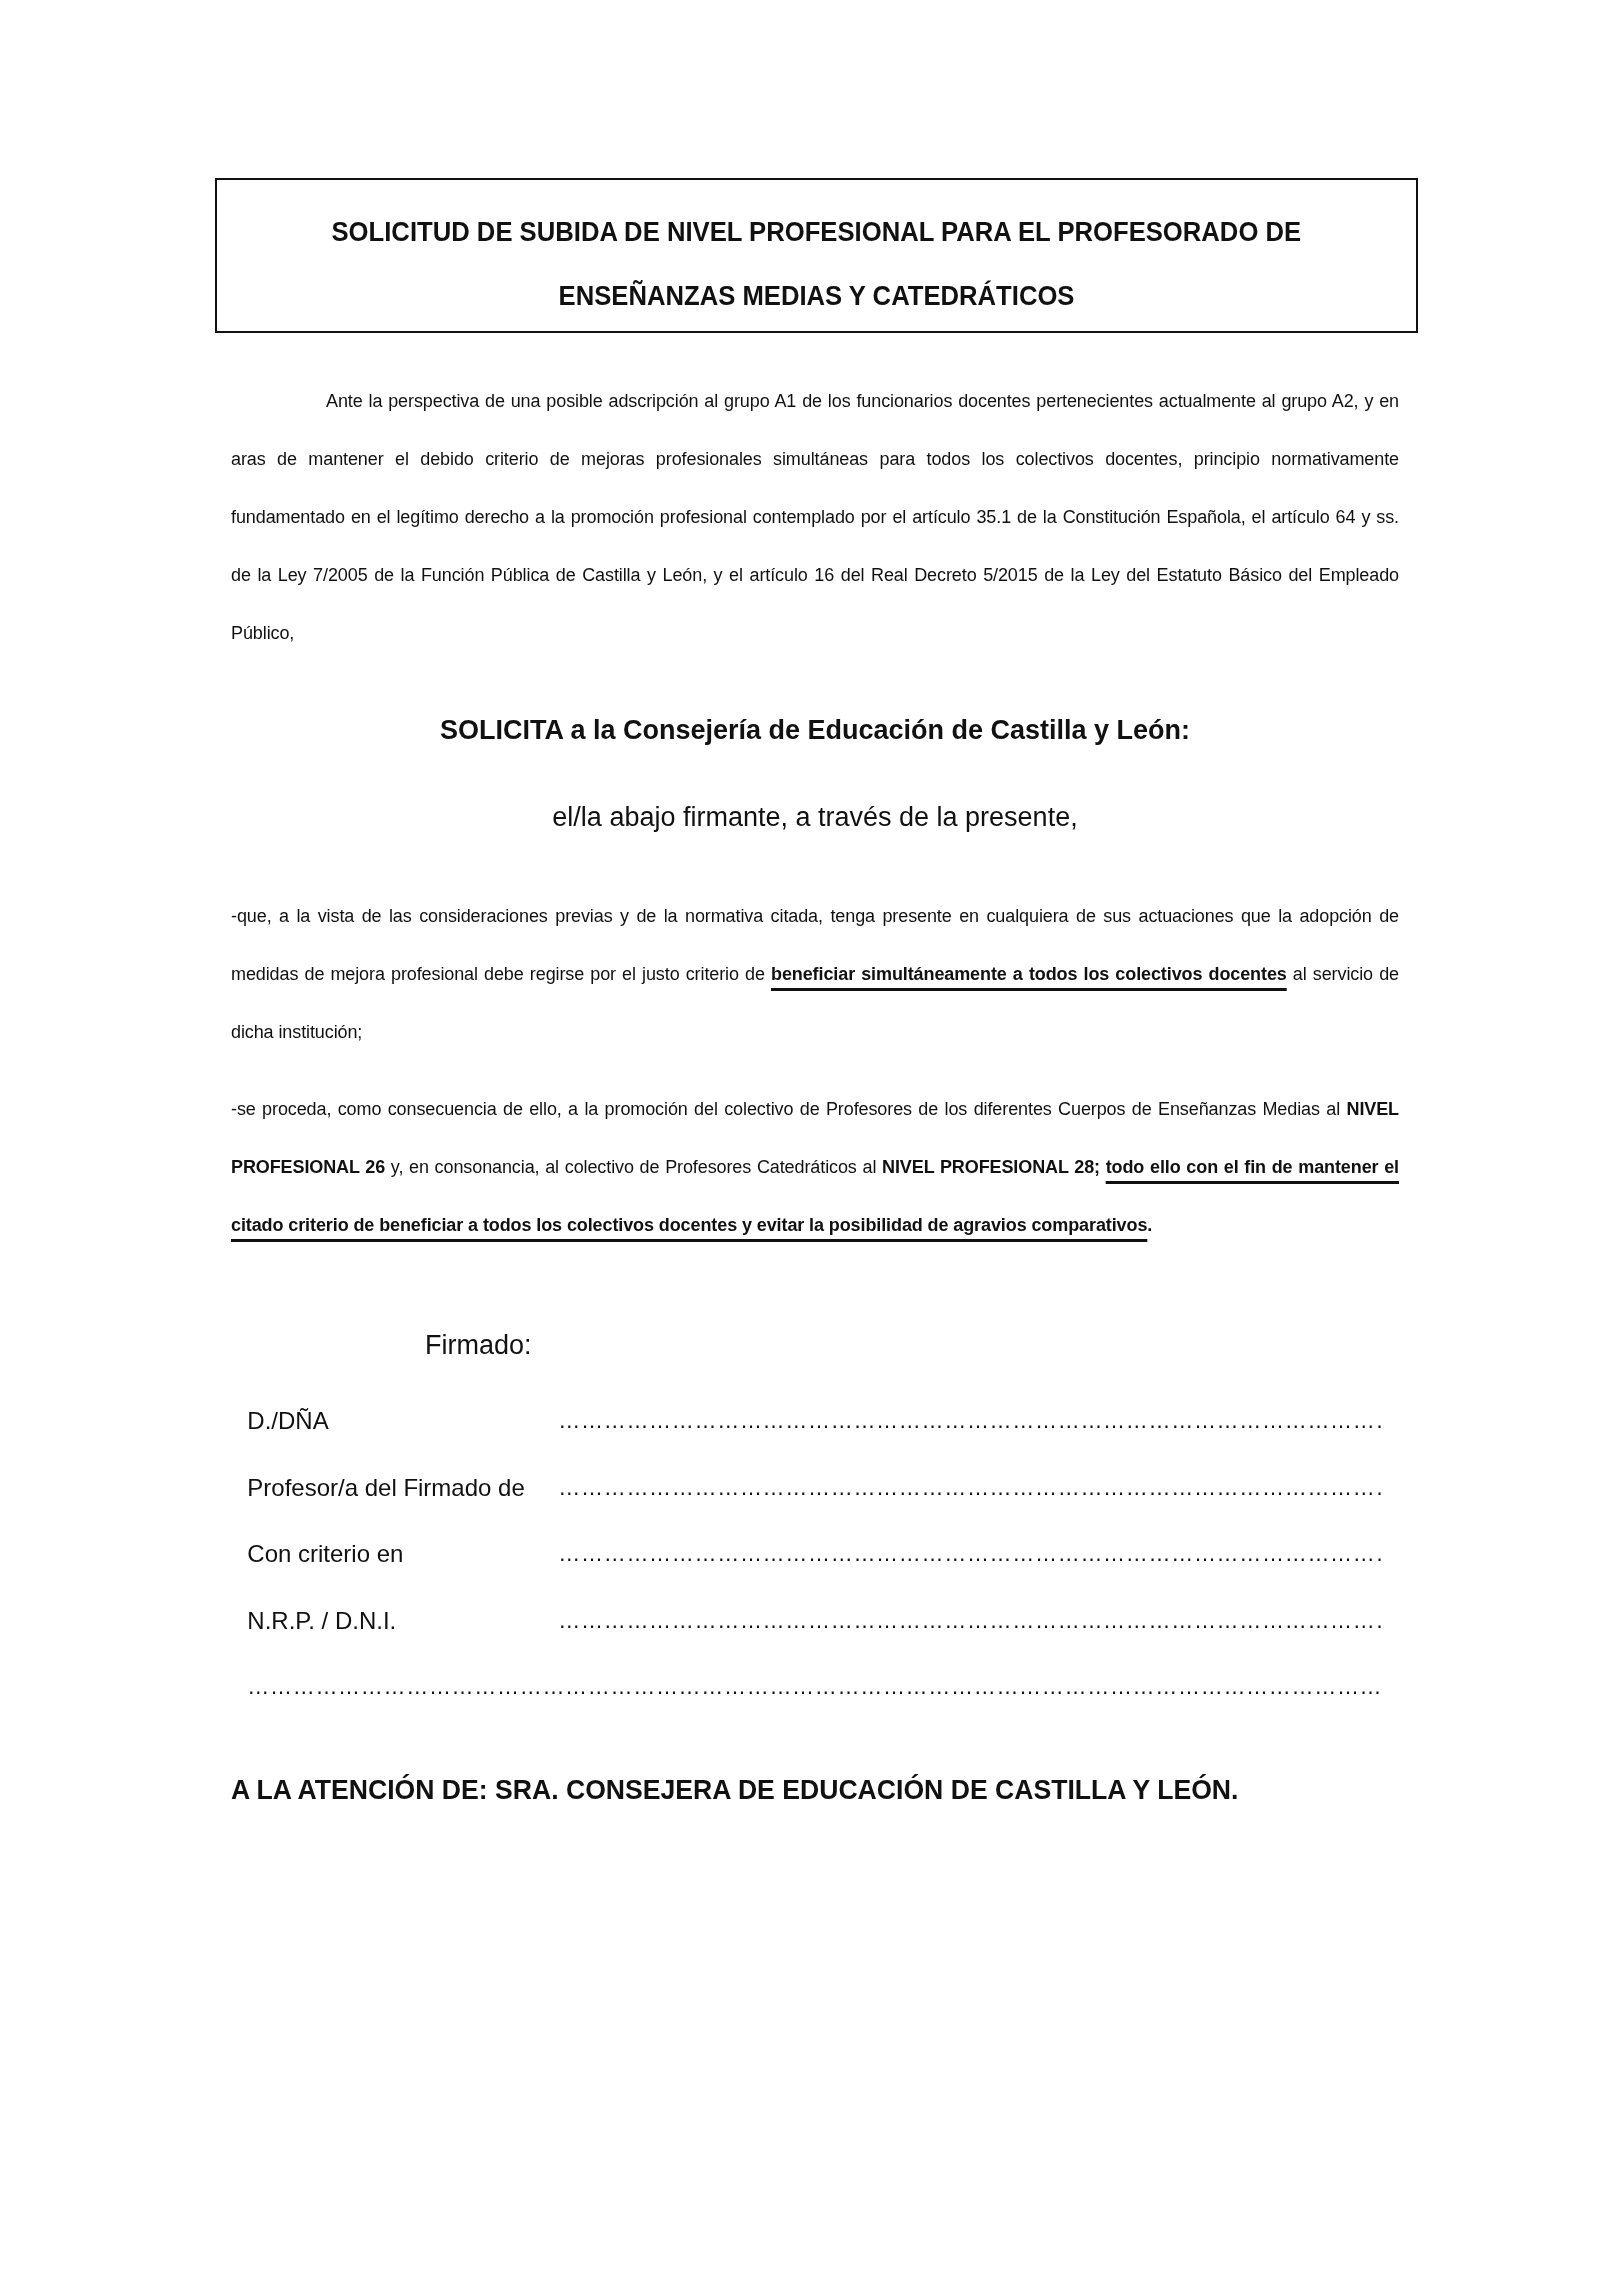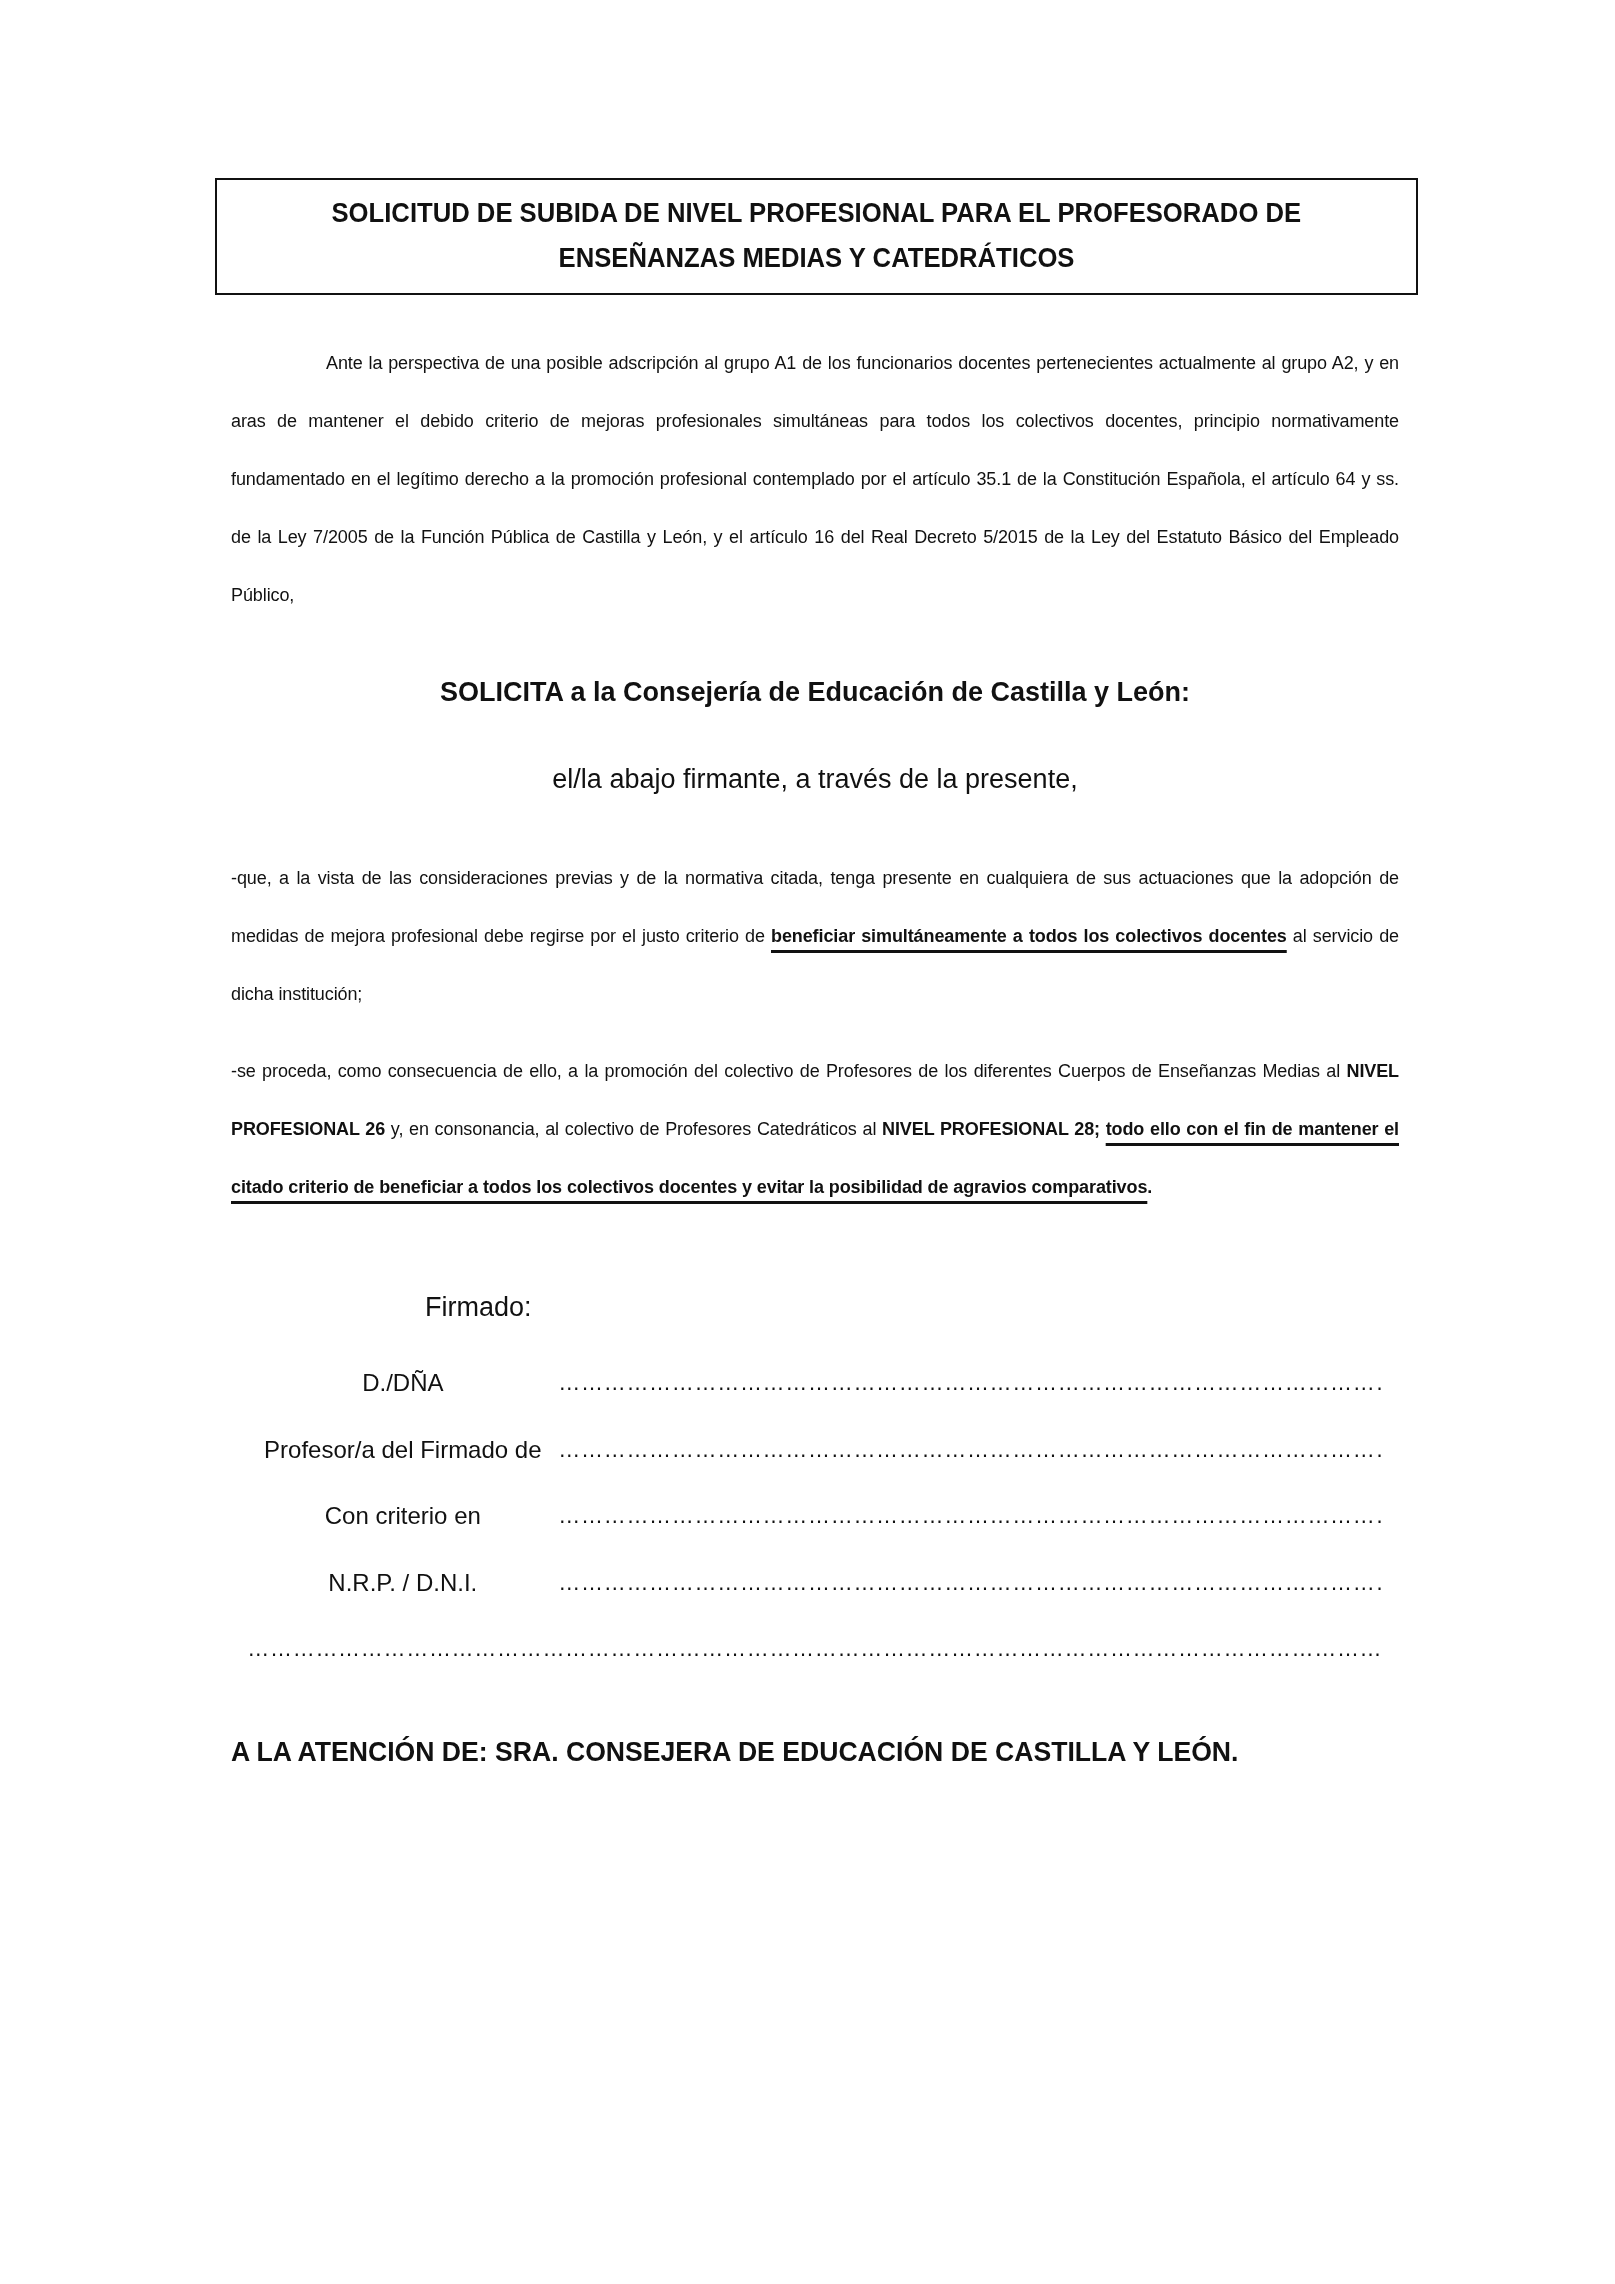--- a/index.html
+++ b/index.html
@@ -26,20 +26,21 @@
     margin: 178px -19px 0 -16.3px;
     border: 2.7px solid #111111;
     text-align: center;
     padding: 11px 6.8px 12.2px 6.8px;
     font-weight: bold;
     font-size: 27px;
     line-height: 45px;
   }
   .title-line {
     display: block;
+    margin-top: 19px;
   }
   .title-line > span {
     display: inline-block;
     white-space: nowrap;
     transform: scaleX(0.95);
     transform-origin: center;
   }
 
   
   .para {
@@ -89,21 +90,20 @@
   .field-row {
     display: flex;
     align-items: flex-end;
     margin-top: 28.5px;
     font-size: 24px;
     line-height: 38px;
   }
   .field-label {
     flex: none;
     width: 311px;
-    text-align: center;
   }
   .field-dots {
     flex: 1 1 auto;
     overflow: hidden;
     white-space: nowrap;
     font-size: 22px;
     line-height: 38px;
     letter-spacing: 0.7px;
   }
 

